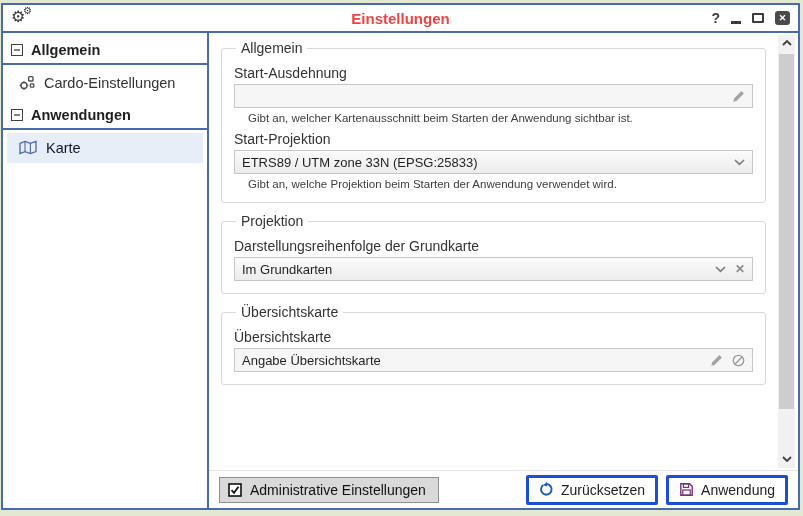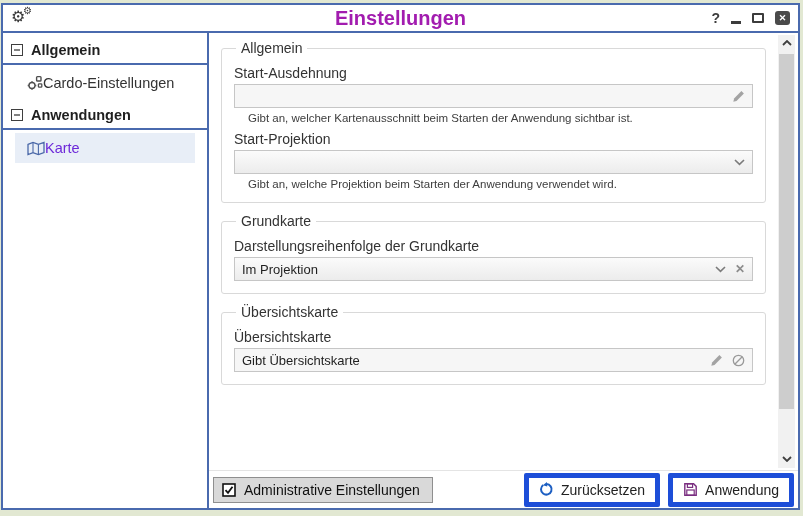--- a/index.html
+++ b/index.html
@@ -23,21 +23,21 @@
     display:flex; align-items:center;
     padding:0 8px; position:relative;
     border-bottom:2px solid #4a6aae;
     background:#fff;
   }
   .app-icon { position:relative; width:24px; height:22px; color:#3a3a3a; }
   .app-icon .gear-big { position:absolute; left:0; top:2px; font-size:16px; line-height:16px; }
   .app-icon .gear-small { position:absolute; left:12px; top:-1px; font-size:10px; line-height:10px; }
   .titlebar-title {
     position:absolute; left:0; right:0; text-align:center;
-    font-weight:bold; font-size:20px; color:#a21caf; pointer-events:none;
+    font-weight:bold; font-size:15px; color:#ef4444; pointer-events:none;
   }
   .titlebar-controls { margin-left:auto; display:flex; align-items:center; gap:11px; z-index:1; }
   .help-btn { font-weight:bold; font-size:14px; color:#3c3c3c; cursor:default; }
   .min-btn { width:10px; height:3px; background:#3c3c3c; margin-top:9px; }
   .max-btn { width:12px; height:10px; border:2px solid #3c3c3c; border-radius:1px; }
   .close-btn {
     width:15px; height:14px; background:#4a4a4a; border-radius:3px;
     color:#fff; font-size:9px; font-weight:bold;
     display:flex; align-items:center; justify-content:center;
   }
@@ -48,25 +48,25 @@
     border-right:2px solid #4a6aae;
     padding-top:3px; background:#fff;
   }
   .group-header {
     display:flex; align-items:center; gap:8px;
     padding:6px 8px 5px 8px;
     font-weight:bold; font-size:14.5px; color:#1f1f1f;
     border-bottom:2px solid #4a6aae;
   }
   .sidebar-item {
-    display:flex; align-items:center; 
-    padding:7px 8px 7px 12px; margin:3px 12px;
+    display:flex; gap:9px;
+    padding:7px 8px 7px 12px; margin:3px 4px;
     font-size:14.5px; color:#333;
   }
-  .sidebar-item.selected { background:#e8eef7; color:#6d28d9; }
+  .sidebar-item.selected { background:#e8eef7; color:#0f172a; }
   
   .main { flex:1; position:relative; display:flex; flex-direction:column; background:#fff; min-width:0; }
   .content { flex:1; padding:8px 32px 0 12px; overflow:hidden; }
   fieldset {
     border:1px solid #d9d9d9; border-radius:3px;
     margin:0 0 11px 0; padding:2px 12px 12px 12px;
   }
   legend { font-size:14px; color:#333; padding:0 5px; margin-left:2px; line-height:15px; }
   .field-label { font-size:14px; color:#333; margin:7px 0 3px 0; }
   .control {
@@ -91,31 +91,31 @@
     background:#f1f1f1;
   }
   .scroll-up { position:absolute; top:0; left:0; right:0; height:16px;
     display:flex; align-items:center; justify-content:center; }
   .scroll-down { position:absolute; bottom:1px; left:0; right:0; height:16px;
     display:flex; align-items:center; justify-content:center; }
   .scroll-thumb { position:absolute; top:19px; left:1px; right:1px; height:355px; background:#cdcdcd; }
   
   .footer {
     flex:0 0 38px; border-top:1px solid #e4e4e4;
-    display:flex; align-items:center; padding:0 4px; gap:8px; background:#fff;
+    display:flex; align-items:center; padding:0 10px; gap:8px; background:#fff;
   }
   .admin-btn {
     display:flex; align-items:center; gap:8px;
     background:#d9d9d9; border:1px solid #8f8f8f;
     padding:4px 12px 4px 8px; font-size:14px; color:#111;
   }
   .spacer { flex:1; }
   .btn {
     display:flex; align-items:center; gap:7px;
-    background:#fff; border:5px solid #1d4ed8; border-radius:2px;
+    background:#fff; border:3px solid #1d4ed8; border-radius:2px;
     padding:4px 10px; font-size:14px; color:#222;
   }
   svg { display:block; }
 </style>
 </head>
 <body>
 
 <div class="window">
 
   <div class="titlebar">
@@ -189,51 +189,52 @@
             <span class="trailing-icons">
               <svg width="13" height="13" viewBox="0 0 13 13">
                 <path d="M9.4 1.1 L11.9 3.6 L4.5 11 L1.3 11.8 L2.1 8.6 Z" fill="#a3a3a3"></path>
               </svg>
             </span>
           </div>
           <div class="help">Gibt an, welcher Kartenausschnitt beim Starten der Anwendung sichtbar ist.</div>
 
           <div class="field-label">Start-Projektion</div>
           <div class="control dropdown">
+            <span>ETRS89 / UTM zone 33N (EPSG:25833)</span>
             <span class="trailing-icons">
               <svg width="11" height="7" viewBox="0 0 11 7">
                 <polyline points="1,1 5.5,5.3 10,1" fill="none" stroke="#7b7b7b" stroke-width="1.6"></polyline>
               </svg>
             </span>
           </div>
           <div class="help">Gibt an, welche Projektion beim Starten der Anwendung verwendet wird.</div>
         </fieldset>
 
         <fieldset>
-          <legend>Grundkarte</legend>
+          <legend>Projektion</legend>
 
 
           <div class="field-label">Darstellungsreihenfolge der Grundkarte</div>
           <div class="control dropdown">
-            <span>Im Projektion</span>
+            <span>Im Grundkarten</span>
             <span class="trailing-icons">
               <svg width="11" height="7" viewBox="0 0 11 7">
                 <polyline points="1,1 5.5,5.3 10,1" fill="none" stroke="#7b7b7b" stroke-width="1.6"></polyline>
               </svg>
               <span class="clear-x">✕</span>
             </span>
           </div>
         </fieldset>
 
         <fieldset>
           <legend>Übersichtskarte</legend>
 
           <div class="field-label">Übersichtskarte</div>
           <div class="control textbox">
-            <span>Gibt Übersichtskarte</span>
+            <span>Angabe Übersichtskarte</span>
             <span class="trailing-icons">
               <svg width="13" height="13" viewBox="0 0 13 13">
                 <path d="M9.4 1.1 L11.9 3.6 L4.5 11 L1.3 11.8 L2.1 8.6 Z" fill="#a3a3a3"></path>
               </svg>
               <svg width="13" height="13" viewBox="0 0 13 13">
                 <circle cx="6.5" cy="6.5" r="5.2" fill="none" stroke="#9a9a9a" stroke-width="1.3"></circle>
                 <line x1="2.8" y1="10.2" x2="10.2" y2="2.8" stroke="#9a9a9a" stroke-width="1.3"></line>
               </svg>
             </span>
           </div>

